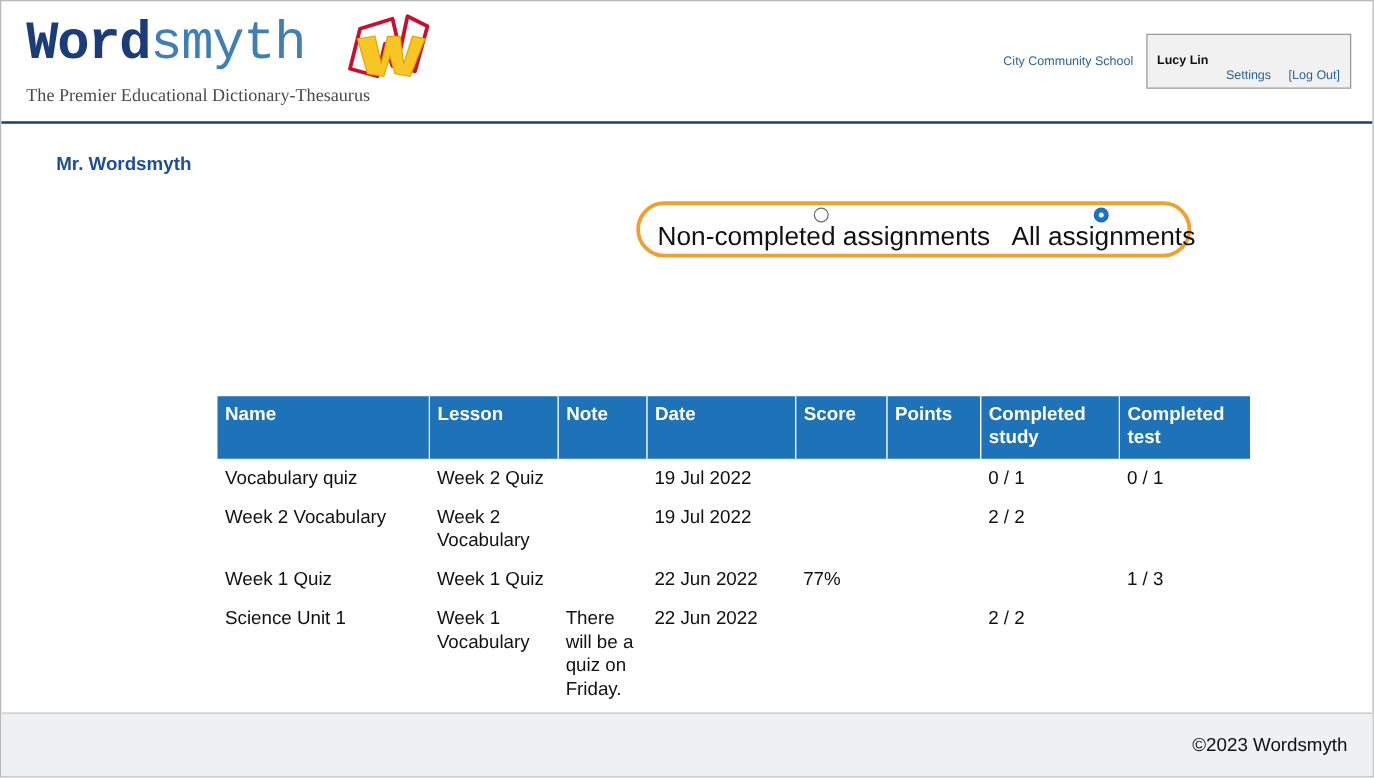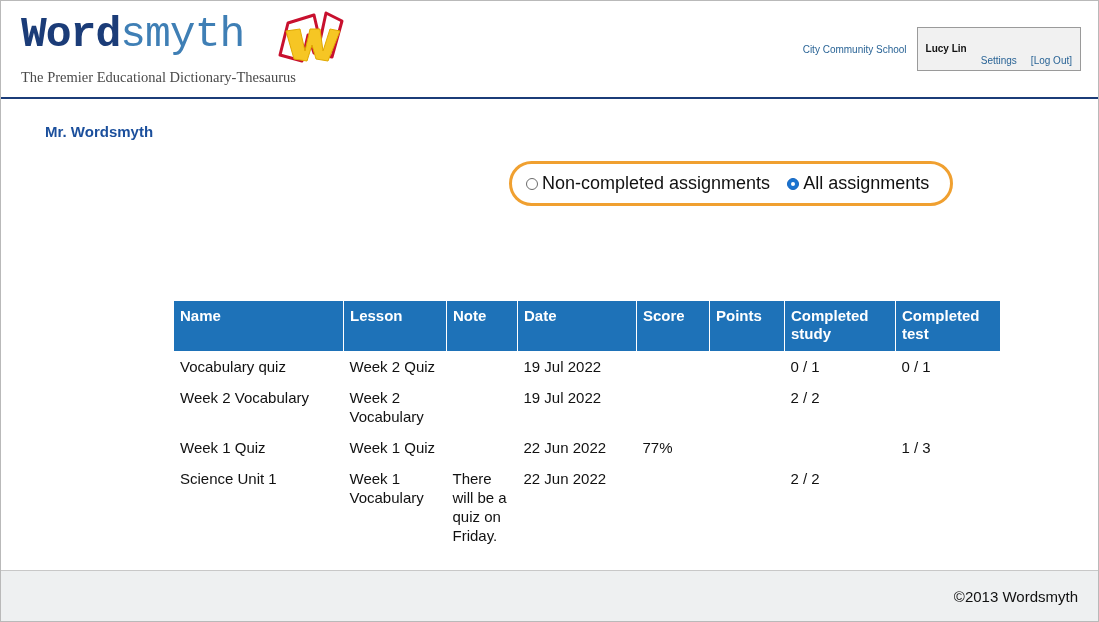--- a/index.html
+++ b/index.html
@@ -125,24 +125,25 @@
     border: 3px solid #f0a030;
     border-radius: 23px;
     background: #ffffff;
     display: flex;
     align-items: center;
     padding: 0 14px;
   }
   .radio-opt {
     display: flex;
     align-items: center;
-    font-size: 18px;
+    font-size: 21px;
     color: #111111;
     white-space: nowrap;
     cursor: pointer;
+    flex-direction: column;
   }
   .radio-opt.second { margin-left: 17px; }
   .radio {
     width: 12px;
     height: 12px;
     border-radius: 50%;
     border: 1px solid #6b6b6b;
     background: #ffffff;
     box-sizing: border-box;
     margin-right: 4px;
@@ -161,21 +162,21 @@
     width: 4px;
     height: 4px;
     border-radius: 50%;
     background: #ffffff;
   }
 
   
   .table-wrap {
     position: absolute;
     left: 173px;
-    top: 202px;
+    top: 218px;
   }
   table.assignments {
     border-collapse: collapse;
     font-size: 15px;
     color: #111111;
   }
   table.assignments thead th {
     background: #1e72b8;
     color: #ffffff;
     font-weight: bold;
@@ -318,16 +319,16 @@
             <td></td>
             <td>2 / 2</td>
             <td></td>
           </tr>
         </tbody>
       </table>
     </div>
   </div>
 
   <div class="footer">
-    <div class="copyright">©2013 Wordsmyth</div>
+    <div class="copyright">©2023 Wordsmyth</div>
   </div>
 
 </div>
 
 </body></html>

